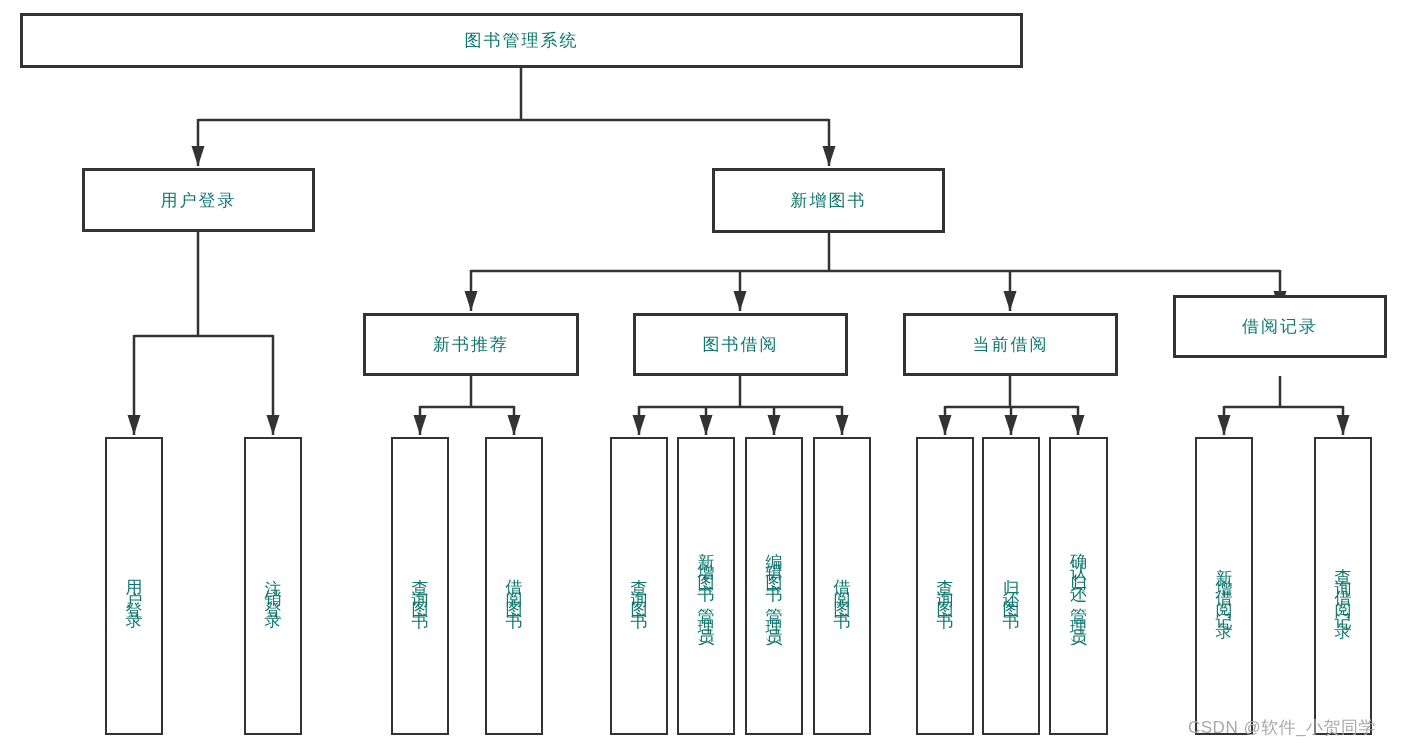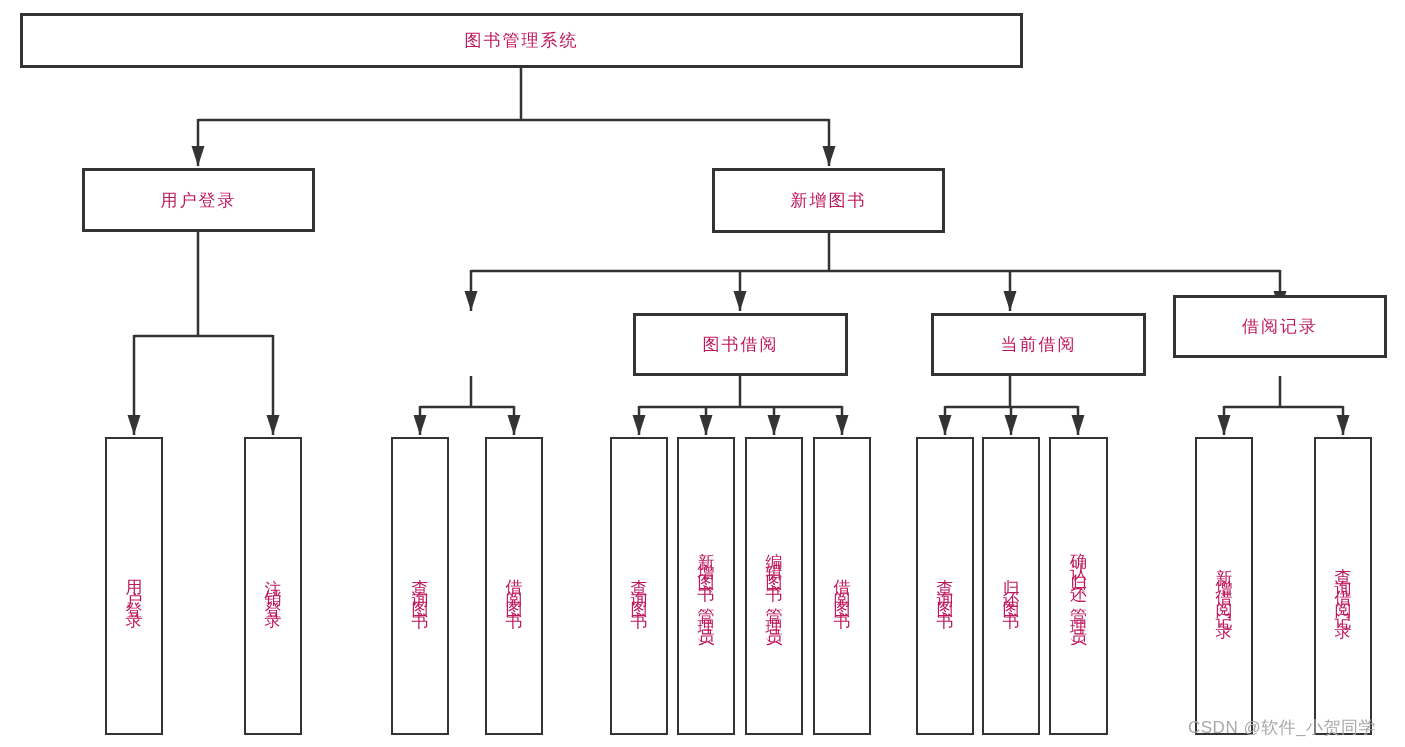--- a/index.html
+++ b/index.html
@@ -24,21 +24,21 @@
     pointer-events: none;
   }
   .box {
     position: absolute;
     background: #ffffff;
     border: 3px solid #333333;
     box-sizing: border-box;
     display: flex;
     align-items: center;
     justify-content: center;
-    color: #be185d;
+    color: #0f766e;
     font-size: 17px;
     letter-spacing: 2px;
     text-align: center;
     white-space: nowrap;
   }
   .box.v {
     border-width: 2.5px;
     writing-mode: vertical-rl;
     letter-spacing: 11px;
     line-height: 1;
@@ -100,22 +100,23 @@
       <line x1="1224" y1="406" x2="1224" y2="435" marker-end="url(#arrow)"></line>
       <line x1="1343" y1="406" x2="1343" y2="435" marker-end="url(#arrow)"></line>
     </g>
   </svg>
 
   <div class="box" style="left:20px; top:13px; width:1003px; height:55px;">图书管理系统</div>
 
   <div class="box" style="left:82px; top:168px; width:233px; height:64px;">用户登录</div>
   <div class="box" style="left:712px; top:168px; width:233px; height:65px;">新增图书</div>
 
+  <div class="box" style="left:363px; top:313px; width:216px; height:63px;">新书推荐</div>
   <div class="box" style="left:633px; top:313px; width:215px; height:63px;text-align:right;">图书借阅</div>
-  <div class="box" style="left:903px; top:313px; width:215px; height:63px;margin-left:28px;">当前借阅</div>
+  <div class="box" style="left:903px; top:313px; width:215px; height:63px;">当前借阅</div>
   <div class="box" style="left:1173px; top:295px; width:214px; height:63px;">借阅记录</div>
 
   <div class="box v" style="left:105px; top:437px; width:58px; height:298px;">用户登录</div>
   <div class="box v" style="left:244px; top:437px; width:58px; height:298px;">注销登录</div>
 
   <div class="box v" style="left:391px; top:437px; width:58px; height:298px;">查询图书</div>
   <div class="box v" style="left:485px; top:437px; width:58px; height:298px;">借阅图书</div>
 
   <div class="box v" style="left:610px; top:437px; width:58px; height:298px;">查询图书</div>
   <div class="box v" style="left:677px; top:437px; width:58px; height:298px;">新增图书（管理员）</div>

